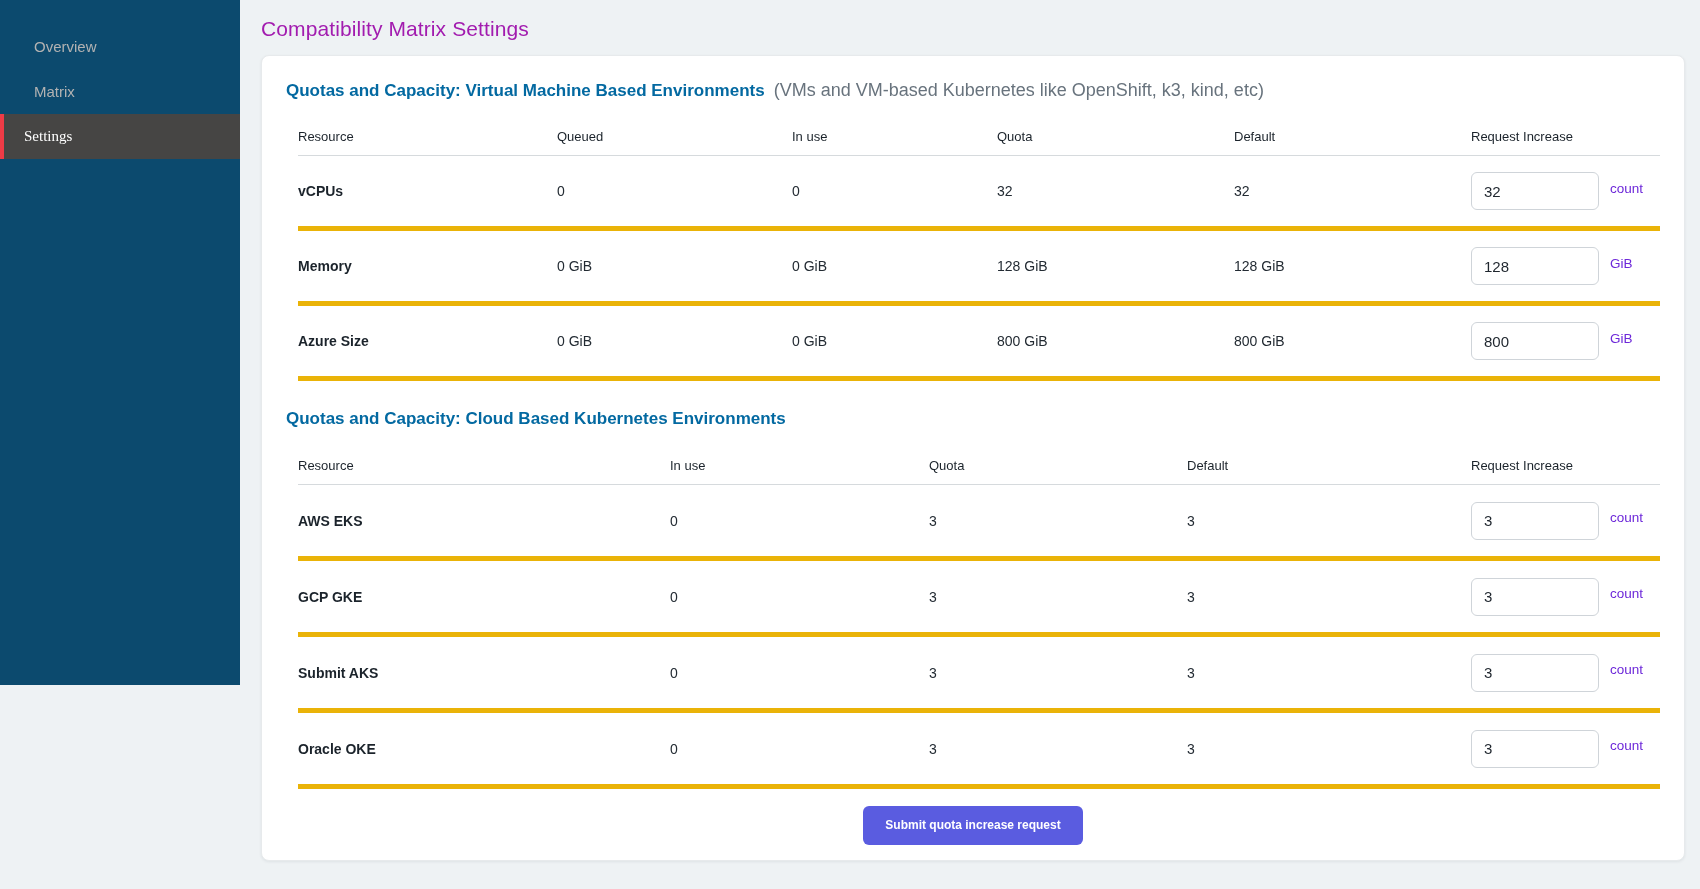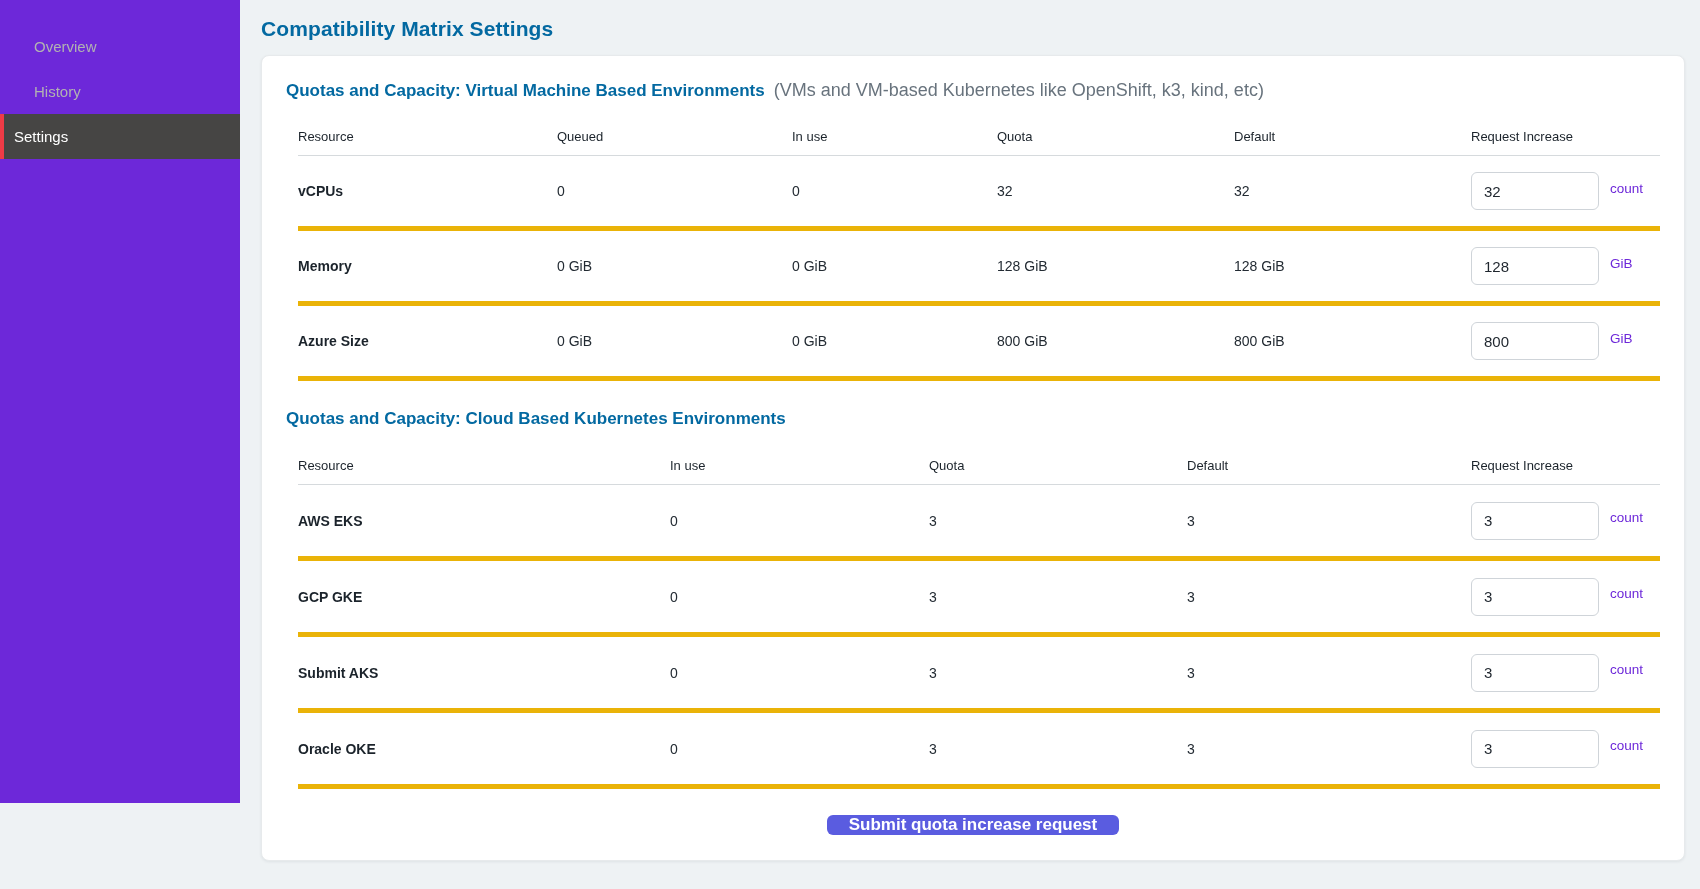--- a/index.html
+++ b/index.html
@@ -6,47 +6,48 @@
   html, body { width: 1700px; height: 889px; overflow: hidden; }
   body {
     font-family: "Liberation Sans", "DejaVu Sans", sans-serif;
     background: #eef2f4;
     display: flex;
     color: #232b33;
   }
 
   
   .sidebar {
-    width: 240px; height: 803px; flex: 0 0 240px;
-    background: #6d28d9;
+    width: 240px; height: 685px; flex: 0 0 240px;
+    background: #0c4a6e;
     padding-top: 24px;
   }
   .side-item {
     height: 45px;
     display: flex; align-items: center;
     padding-left: 30px;
     font-size: 15px;
     color: #b2b2b2;
     cursor: pointer;
     border-left: 4px solid transparent;
   }
   .side-item.active {
     background: #464544;
     color: #ffffff;
     border-left: 4px solid var(--accent-red, #ee3b46);
-    padding-left: 10px;
+    padding-left: 20px;
+    font-family: Liberation Serif, serif;
   }
 
   
   .main { flex: 1 1 auto; min-width: 0; }
   .page-title {
     margin: 17px 0 0 21px;
     font-size: 21px;
-    font-weight: 700;
-    color: #0369a1;
+    font-weight: 400;
+    color: #a21caf;
     letter-spacing: .1px;
   }
 
   .card {
     margin: 14px 15px 0 21px;
     height: 806px;
     background: #ffffff;
     border: 1px solid #e7eaec;
     border-radius: 8px;
     box-shadow: 0 1px 3px rgba(20,30,40,.07);
@@ -97,34 +98,34 @@
 
   .footer {
     height: 72px;
     display: flex; align-items: center; justify-content: center;
   }
   .submit-btn {
     background: var(--button-bg, #5a5ce0);
     color: #ffffff;
     border: none;
     border-radius: 6px;
-    height: 20px;
+    height: 39px;
     padding: 0 22px;
     font-family: "Liberation Sans", "DejaVu Sans", sans-serif;
-    font-size: 17px;
+    font-size: 12px;
     font-weight: 700;
     cursor: pointer;
   }
 </style>
 </head>
 <body>
 
 <div class="sidebar">
   <div class="side-item">Overview</div>
-  <div class="side-item">History</div>
+  <div class="side-item">Matrix</div>
   <div class="side-item active">Settings</div>
 </div>
 
 <div class="main">
   <h1 class="page-title">Compatibility Matrix Settings</h1>
 
   <div class="card">
 
     <div class="section-head">
       <span class="section-title">Quotas and Capacity: Virtual Machine Based Environments</span>

